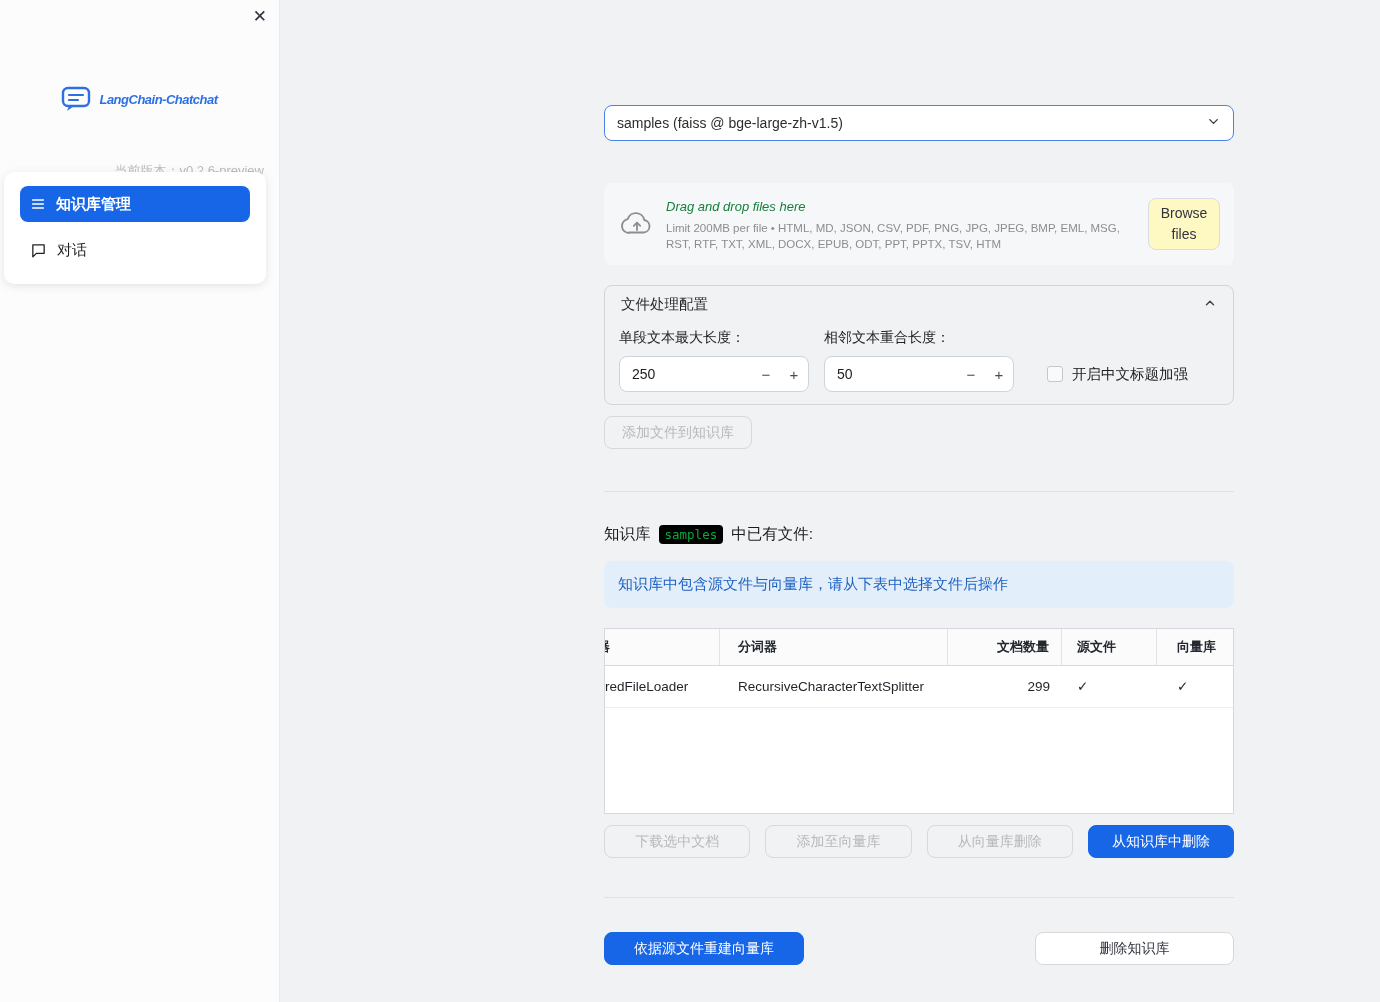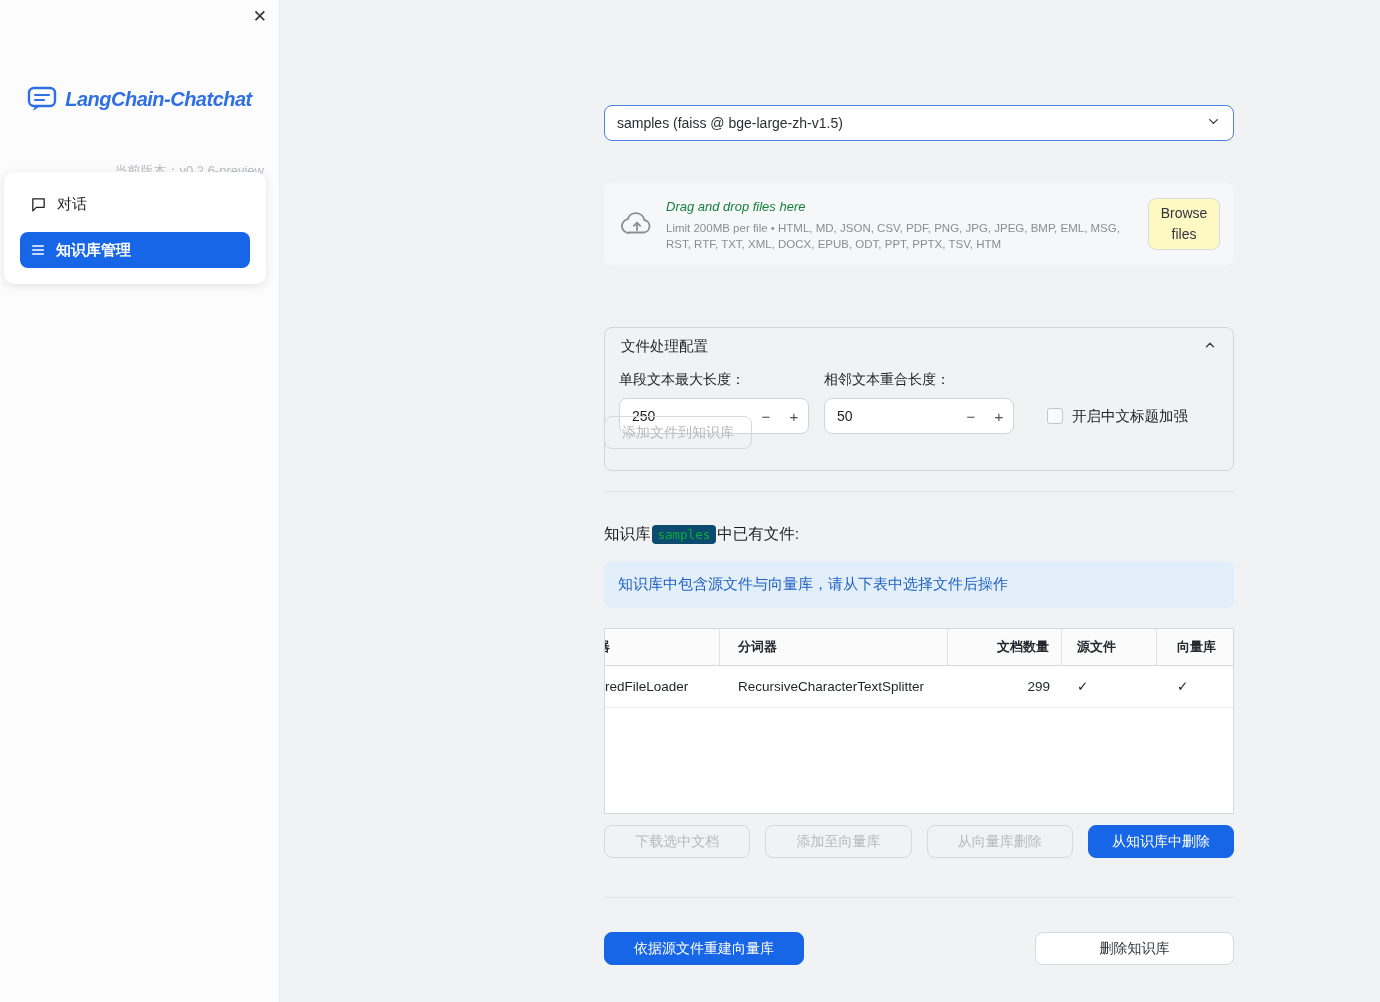--- a/index.html
+++ b/index.html
@@ -26,21 +26,21 @@
   }
   .close-btn{
     position:absolute;top:4px;right:12px;border:none;background:transparent;
     font-size:17px;color:#31333f;cursor:pointer;line-height:26px;
   }
   .logo{
     position:absolute;top:86px;left:0;width:100%;
     display:flex;align-items:center;justify-content:center;gap:8px;
   }
   .logo-text{
-    font-size:20px;font-weight:bold;font-style:italic;color:#2f6fe4;letter-spacing:-0.5px;
+    font-size:13px;font-weight:bold;font-style:italic;color:#2f6fe4;letter-spacing:-0.5px;
     white-space:nowrap;
   }
   .version{
     position:absolute;top:138px;right:15px;
     font-size:13px;color:#b9bcc0;margin-top:24px;
   }
   .menu-card{
     position:absolute;top:172px;left:4px;width:262px;
     background:#ffffff;border-radius:10px;
     box-shadow:0 2px 10px rgba(0,0,0,0.10);
@@ -78,22 +78,22 @@
   .drag-text{font-size:13px;color:#15803d;font-style:italic;}
   .limit-text{font-size:11.5px;color:var(--muted);margin-top:6px;line-height:1.4;}
   .browse-btn{
     position:absolute;right:14px;top:15px;width:72px;height:52px;
     background:#fef9c3;border:1px solid #d9dbe0;border-radius:8px;
     font-size:14px;color:#31333f;cursor:pointer;line-height:1.5;
     font-family:inherit;padding:0 8px;
   }
 
   .expander{
-    position:absolute;top:285px;left:0;width:630px;height:144px;
-    border:1px solid #d3d5da;border-radius:8px;margin-top:42px;
+    position:absolute;top:285px;left:0;width:630px;height:120px;
+    border:1px solid #d3d5da;border-radius:8px;
   }
   .exp-head{
     height:37px;display:flex;align-items:center;justify-content:space-between;
     padding:0 16px;cursor:pointer;font-size:14.5px;color:#26282b;
   }
   .exp-body{padding:0 14px;}
   .cfg-labels{display:flex;gap:15px;margin-top:6px;font-size:14px;color:#222;}
   .cfg-labels span{width:190px;}
   .cfg-inputs{display:flex;gap:15px;margin-top:9px;align-items:center;}
   .numinput{
@@ -122,22 +122,22 @@
 
   .add-btn{position:absolute;top:416px;left:0;padding:0 17px;}
 
   .hr{position:absolute;left:0;width:630px;height:1px;background:#e0e1e4;border:none;}
   .hr1{top:491px;}
   .hr2{top:897px;}
 
   .kbline{position:absolute;top:524px;left:0;display:flex;align-items:center;font-size:15.5px;color:#1b1d1f;}
   .kbline .code{
     font-family:"DejaVu Sans Mono","Liberation Mono",monospace;
-    font-size:12.5px;color:#09ab3b;background:#0c4a6e;border-radius:4px;
-    padding:2px 6px;margin:0 1px;
+    font-size:12.5px;color:#09ab3b;background:#000000;border-radius:4px;
+    padding:2px 6px;margin:0 8px;
   }
 
   .info-alert{
     position:absolute;top:561px;left:0;width:630px;height:47px;
     background:#e3eefb;border-radius:8px;color:#1f61c0;font-size:15px;
     display:flex;align-items:center;padding:0 14px;
   }
 
   .ftable{
     position:absolute;top:628px;left:0;width:630px;height:186px;
@@ -184,37 +184,37 @@
           <line x1="8" y1="9" x2="22" y2="9" stroke="#2f6fe4" stroke-width="2.2" stroke-linecap="round"></line>
           <line x1="8" y1="14" x2="17" y2="14" stroke="#2f6fe4" stroke-width="2.2" stroke-linecap="round"></line>
         </svg>
       </span>
       <span class="logo-text">LangChain-Chatchat</span>
     </div>
 
     <div class="version">当前版本：v0.2.6-preview</div>
 
     <nav class="menu-card">
-      <div class="menu-item">
-        <span class="menu-icon">
-          <svg width="17" height="17" viewBox="0 0 24 24">
-            <path d="M4 4h16v12H9l-5 5z" fill="none" stroke="#202020" stroke-width="1.8" stroke-linejoin="round"></path>
-          </svg>
-        </span>
-        <span>对话</span>
-      </div>
       <div class="menu-item active">
         <span class="menu-icon">
           <svg width="16" height="16" viewBox="0 0 24 24">
             <line x1="4" y1="6" x2="20" y2="6" stroke="#fff" stroke-width="2.4" stroke-linecap="round"></line>
             <line x1="4" y1="12" x2="20" y2="12" stroke="#fff" stroke-width="2.4" stroke-linecap="round"></line>
             <line x1="4" y1="18" x2="20" y2="18" stroke="#fff" stroke-width="2.4" stroke-linecap="round"></line>
           </svg>
         </span>
         <span>知识库管理</span>
+      </div>
+      <div class="menu-item">
+        <span class="menu-icon">
+          <svg width="17" height="17" viewBox="0 0 24 24">
+            <path d="M4 4h16v12H9l-5 5z" fill="none" stroke="#202020" stroke-width="1.8" stroke-linejoin="round"></path>
+          </svg>
+        </span>
+        <span>对话</span>
       </div>
     </nav>
   </aside>
 
   <main class="main">
     <div class="col">
 
       <div class="field-label lbl-kb">请选择或新建知识库：</div>
 
       <div class="selectbox">

